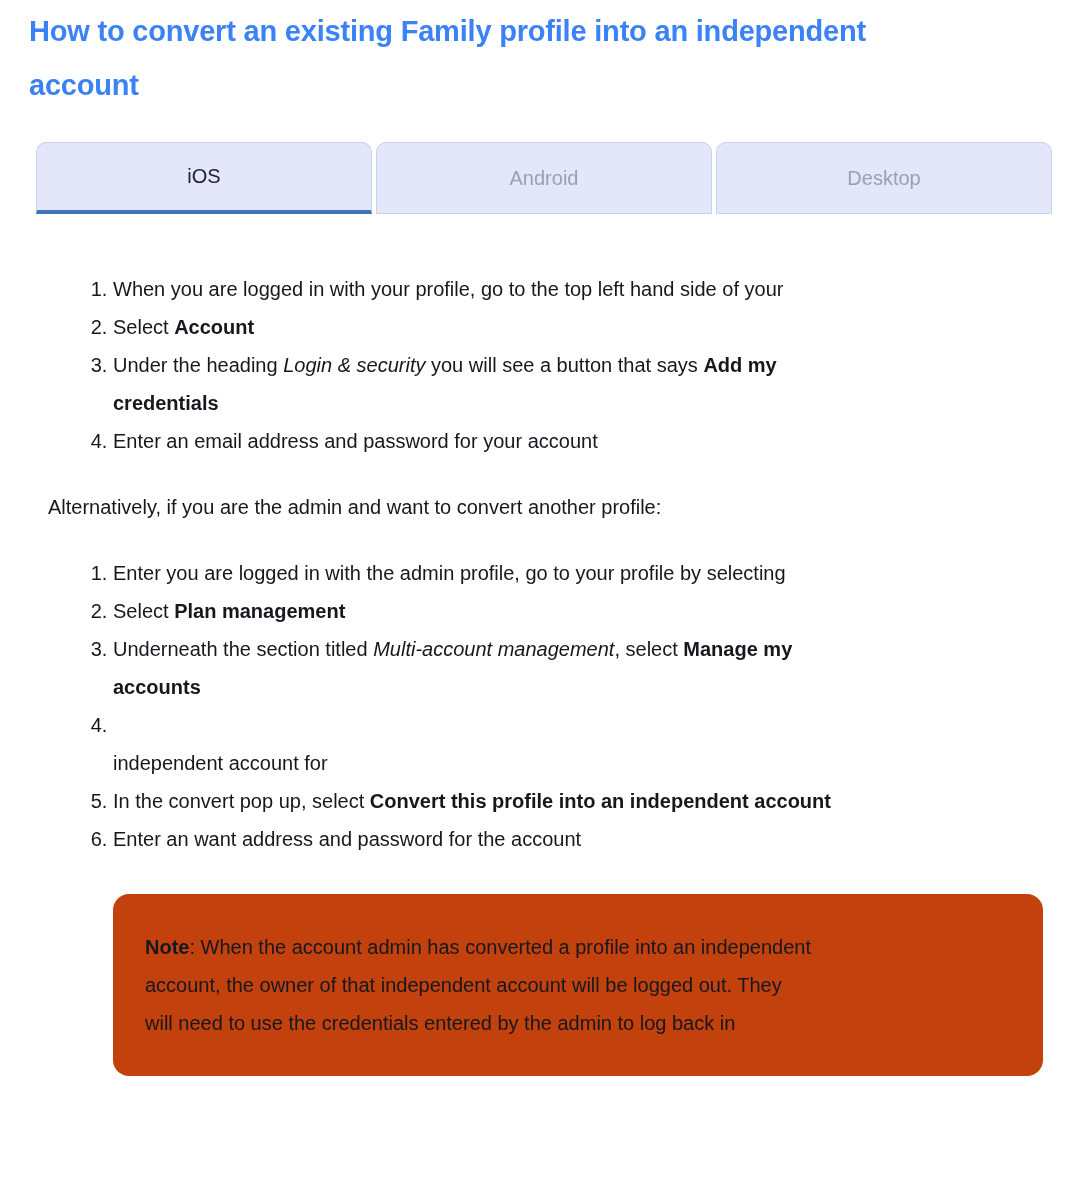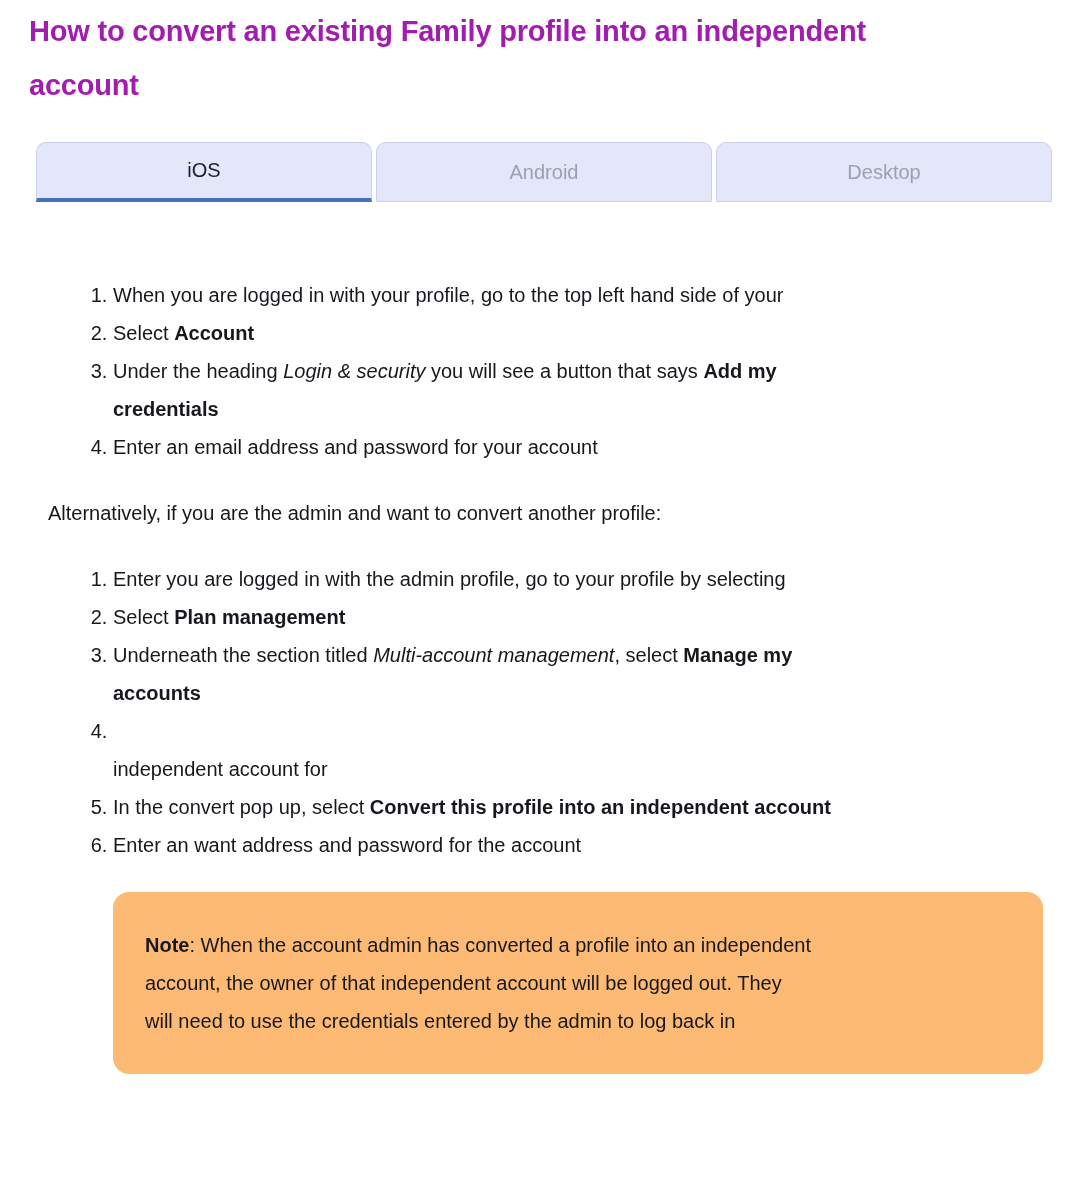--- a/index.html
+++ b/index.html
@@ -12,31 +12,31 @@
     height: 1186px;
     font-family: "Liberation Sans", "DejaVu Sans", sans-serif;
     color: #16181d;
     overflow: hidden;
   }
   .page-title {
     margin: 4px 36px 0 29px;
     font-size: 29px;
     line-height: 54px;
     font-weight: 700;
-    color: #a21caf;
+    color: #3b82f6;
     letter-spacing: -0.2px;
   }
   .tabs {
     display: flex;
     gap: 4px;
     margin: 30px 40px 0 36px;
   }
   .tab {
     flex: 1;
-    height: 60px;
+    height: 72px;
     box-sizing: border-box;
     background: #e4e6f9;
     border: 1px solid #c9cfee;
     border-radius: 10px 10px 0 0;
     display: flex;
     align-items: center;
     justify-content: center;
     font-size: 20px;
     color: #9ba1ae;
     cursor: pointer;
@@ -46,33 +46,33 @@
     color: #1d2026;
     border-bottom: 4px solid #4571b9;
   }
   ol.steps {
     margin: 0;
     padding: 0 0 0 113px;
     font-size: 20px;
     line-height: 38px;
     color: #16181d;
   }
-  ol.steps.first { margin-top: 74px; }
+  ol.steps.first { margin-top: 56px; }
   ol.steps.second { margin-top: 28px; }
   ol.steps li { max-width: 890px; }
   .alt-paragraph {
     margin: 28px 40px 0 48px;
     font-size: 20px;
     line-height: 38px;
   }
   .note-box {
     box-sizing: border-box;
-    margin: 28px 0 0 113px;
+    margin: 36px 0 0 113px;
     width: 930px;
-    background: #fdba74;
+    background: #c2410c;
     border-radius: 16px;
     padding: 34px 32px;
     font-size: 20px;
     line-height: 38px;
   }
   .seg-b { font-weight: 700; }
   .seg-i { font-style: italic; }
 </style>
 </head>
 <body>

